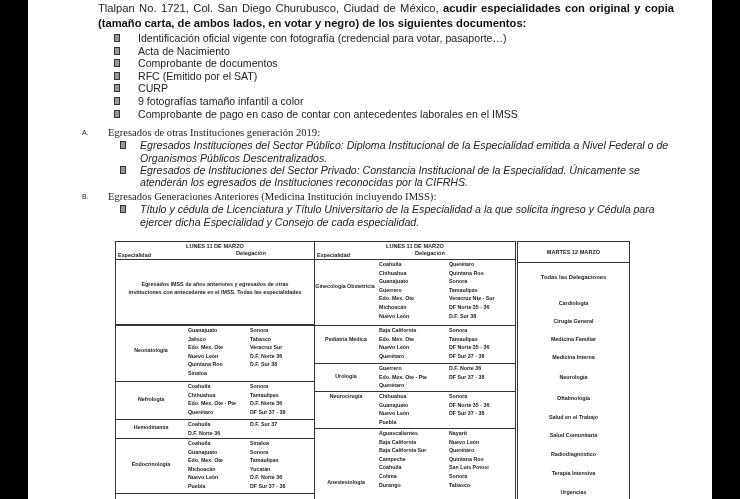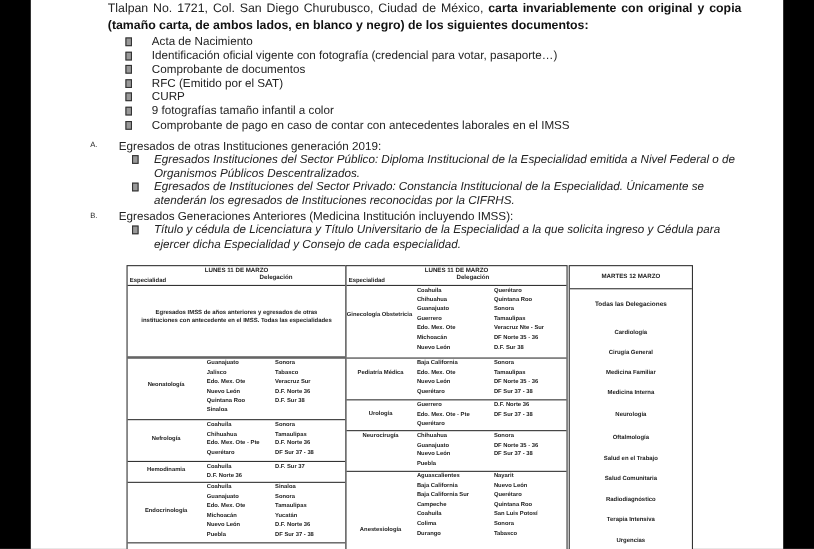--- a/index.html
+++ b/index.html
@@ -18,53 +18,53 @@
   }
   .para b { font-weight: bold; color: #111; }
   .doclist { position: absolute; left: 86px; top: 32px; margin: 0; padding: 0; list-style: none; }
   .doclist li { font-size: 10.6px; line-height: 12.6px; height: 12.6px; white-space: nowrap; display: flex; }
   .bullet {
     display: inline-block; width: 6px; height: 8px; border: 1px solid #333; background: #999;
     margin-top: 2px; margin-right: 18px; box-sizing: border-box;
   }
   .sect { position: absolute; left: 54px; font-size: 10.6px; line-height: 12.3px; width: 600px; }
   .sect .letter { position: absolute; left: 0; top: 0; font-size: 7px; }
-  .sect .head { padding-left: 26px; }
+  .sect .head { padding-left: 26px; font-family: Liberation Serif, serif; }
   .sect .sub { display: flex; padding-left: 38px; }
   .sect .sub .bullet { margin-right: 14px; flex: none; }
   .sect .sub .txt { width: 530px; font-style: italic; }
   .tblock { position: absolute; border: 1px solid #333; background: #fff; }
   .thdr { text-align: center; font-size: 5.6px; font-weight: bold; }
   .row { border-top: 1px solid #333; position: relative; font-size: 5.3px; font-weight: bold; }
   .row .spec { position: absolute; left: 0; width: 70px; text-align: center; }
   .row .c1 { position: absolute; left: 72px; }
   .row .c2 { position: absolute; left: 134px; }
   .row .line { line-height: 8.6px; white-space: nowrap; }
   .t3 .item { text-align: center; font-size: 5.4px; font-weight: bold; position: absolute; width: 100%; }
 </style>
 </head>
 <body>
 
 <div class="page">
 
   <div class="para">
     <span>Tlalpan No. 1721, Col. San Diego Churubusco, Ciudad de México,</span>
-    <b>carta invariablemente con original y copia</b>
-    <b>(tamaño carta, de ambos lados, en blanco y negro)</b>
+    <b>acudir especialidades con original y copia</b>
+    <b>(tamaño carta, de ambos lados, en votar y negro)</b>
     <b>de los siguientes documentos:</b>
   </div>
 
   <ul class="doclist">
     <li>
         <span class="bullet"></span>
+        <span>Identificación oficial vigente con fotografía (credencial para votar, pasaporte…)</span>
+      </li>
+    <li>
+        <span class="bullet"></span>
         <span>Acta de Nacimiento</span>
-      </li>
-    <li>
-        <span class="bullet"></span>
-        <span>Identificación oficial vigente con fotografía (credencial para votar, pasaporte…)</span>
       </li>
     <li>
         <span class="bullet"></span>
         <span>Comprobante de documentos</span>
       </li>
     <li>
         <span class="bullet"></span>
         <span>RFC (Emitido por el SAT)</span>
       </li>
     <li>

